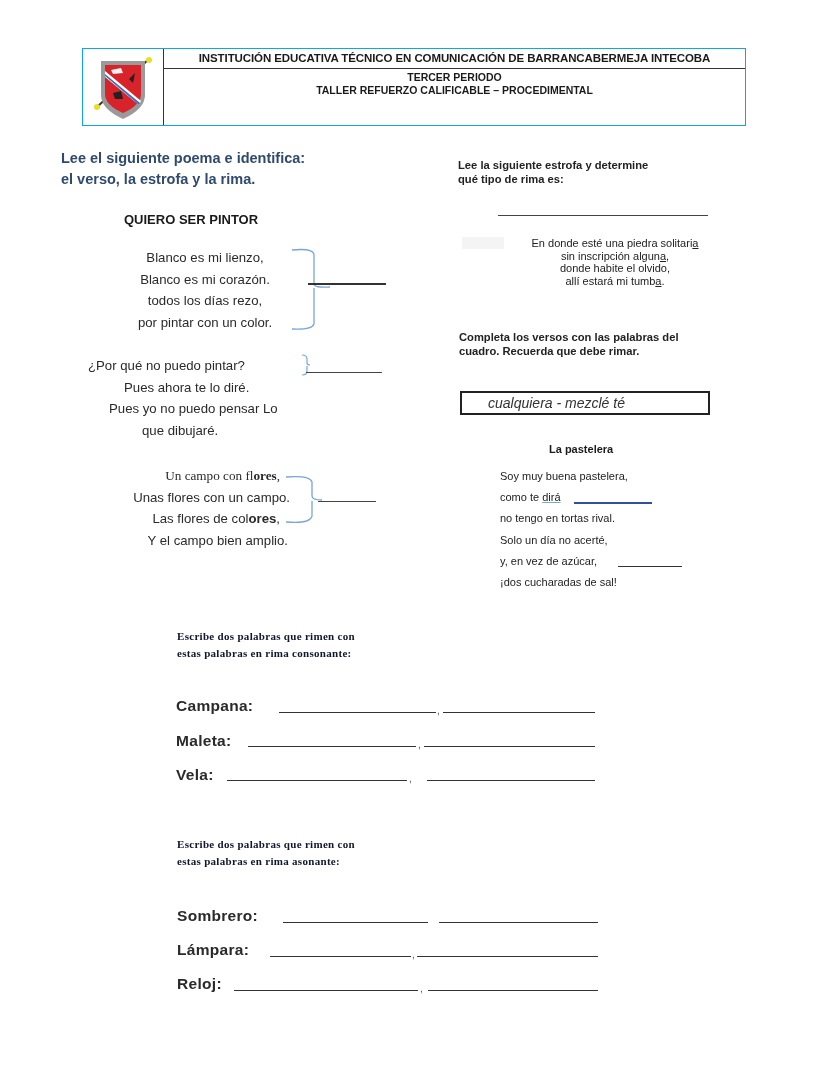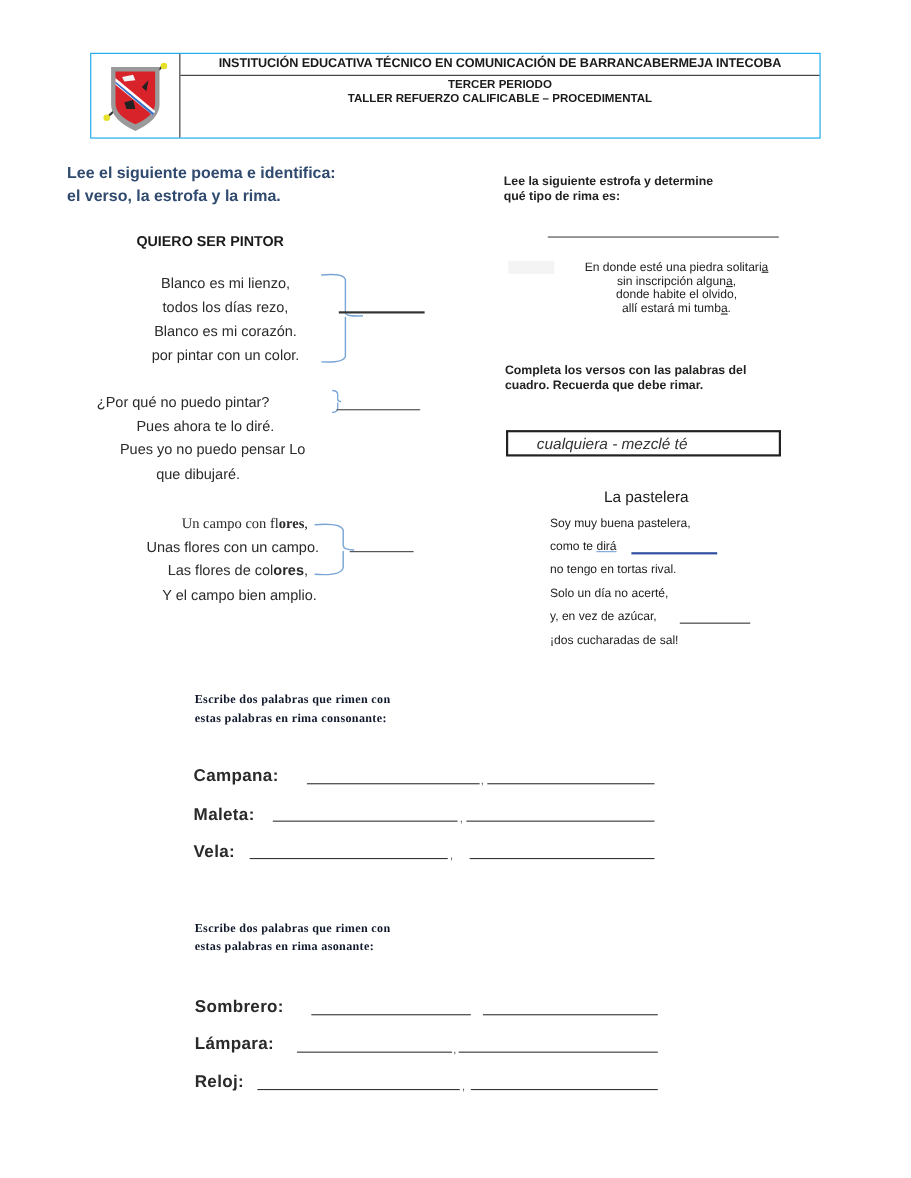--- a/index.html
+++ b/index.html
@@ -20,21 +20,21 @@
     .poem-title { font-weight: bold; font-size: 13px; }
     .poem { font-size: 13.2px; color: #2a2a2a; line-height: 21.5px; text-align: center; }
     .poem b { font-weight: bold; }
     .line { position: absolute; height: 0; border-top: 1.5px solid #333; }
     .line-thin { position: absolute; height: 0; border-top: 1px solid #444; }
 
     .right-title { font-weight: bold; font-size: 11.2px; line-height: 14px; color: #222; }
     .stanza { font-size: 11px; line-height: 12.5px; text-align: center; color: #222; }
     .wordbox { left: 460px; top: 391px; width: 250px; height: 24px; border: 2px solid #222; box-sizing: border-box;
                font-style: italic; font-size: 14px; line-height: 20px; padding-left: 26px; color: #333; }
-    .pastelera-title { font-weight: normal; font-size: 14px; }
+    .pastelera-title { font-weight: bold; font-size: 11px; }
     .pastelera { font-size: 11px; line-height: 21.2px; color: #222; }
 
     .exercise-title { font-weight: bold; font-size: 11px; line-height: 17px; color: #0f172a; letter-spacing: 0.3px; font-family: Liberation Serif, serif; }
     .ex-row { position: absolute; font-weight: bold; font-size: 15.5px; color: #2a2a2a; letter-spacing: 0.3px; }
     .blank { position: absolute; border-bottom: 1.5px solid #333; height: 0; }
     .comma { position: absolute; font-size: 10px; color: #555; }
   </style>
 </head>
 <body>
 
@@ -62,22 +62,22 @@
 
 <div class="abs instr-blue" style="left:61px; top:148px;">
   <div>Lee el siguiente poema e identifica:</div>
   <div>el verso, la estrofa y la rima.</div>
 </div>
 
 <div class="abs poem-title" style="left:124px; top:212px;">QUIERO SER PINTOR</div>
 
 <div class="abs poem" style="left:100px; top:247px; width:210px;">
   <div>Blanco es mi lienzo,</div>
+  <div>Blanco es mi corazón.</div>
   <div>todos los días rezo,</div>
-  <div>Blanco es mi corazón.</div>
   <div>por pintar con un color.</div>
 </div>
 <svg class="abs" style="left:290px; top:244px;" width="110" height="92">
   <path d="M2 6 Q22 4 24 10 L24 40 Q24 44 40 43 M24 44 L24 80 Q22 86 2 85" stroke="#7aa6d6" stroke-width="1.3" fill="none"></path>
 </svg>
 <div class="line" style="left:308px; top:283px; width:78px; border-top:2px solid #333;"></div>
 
 <div class="abs poem" style="left:80px; top:355px; width:240px;">
   <div style="text-align:left; padding-left:8px;">¿Por qué no puedo pintar?</div>
   <div style="text-align:left; padding-left:44px;">Pues ahora te lo diré.</div>

